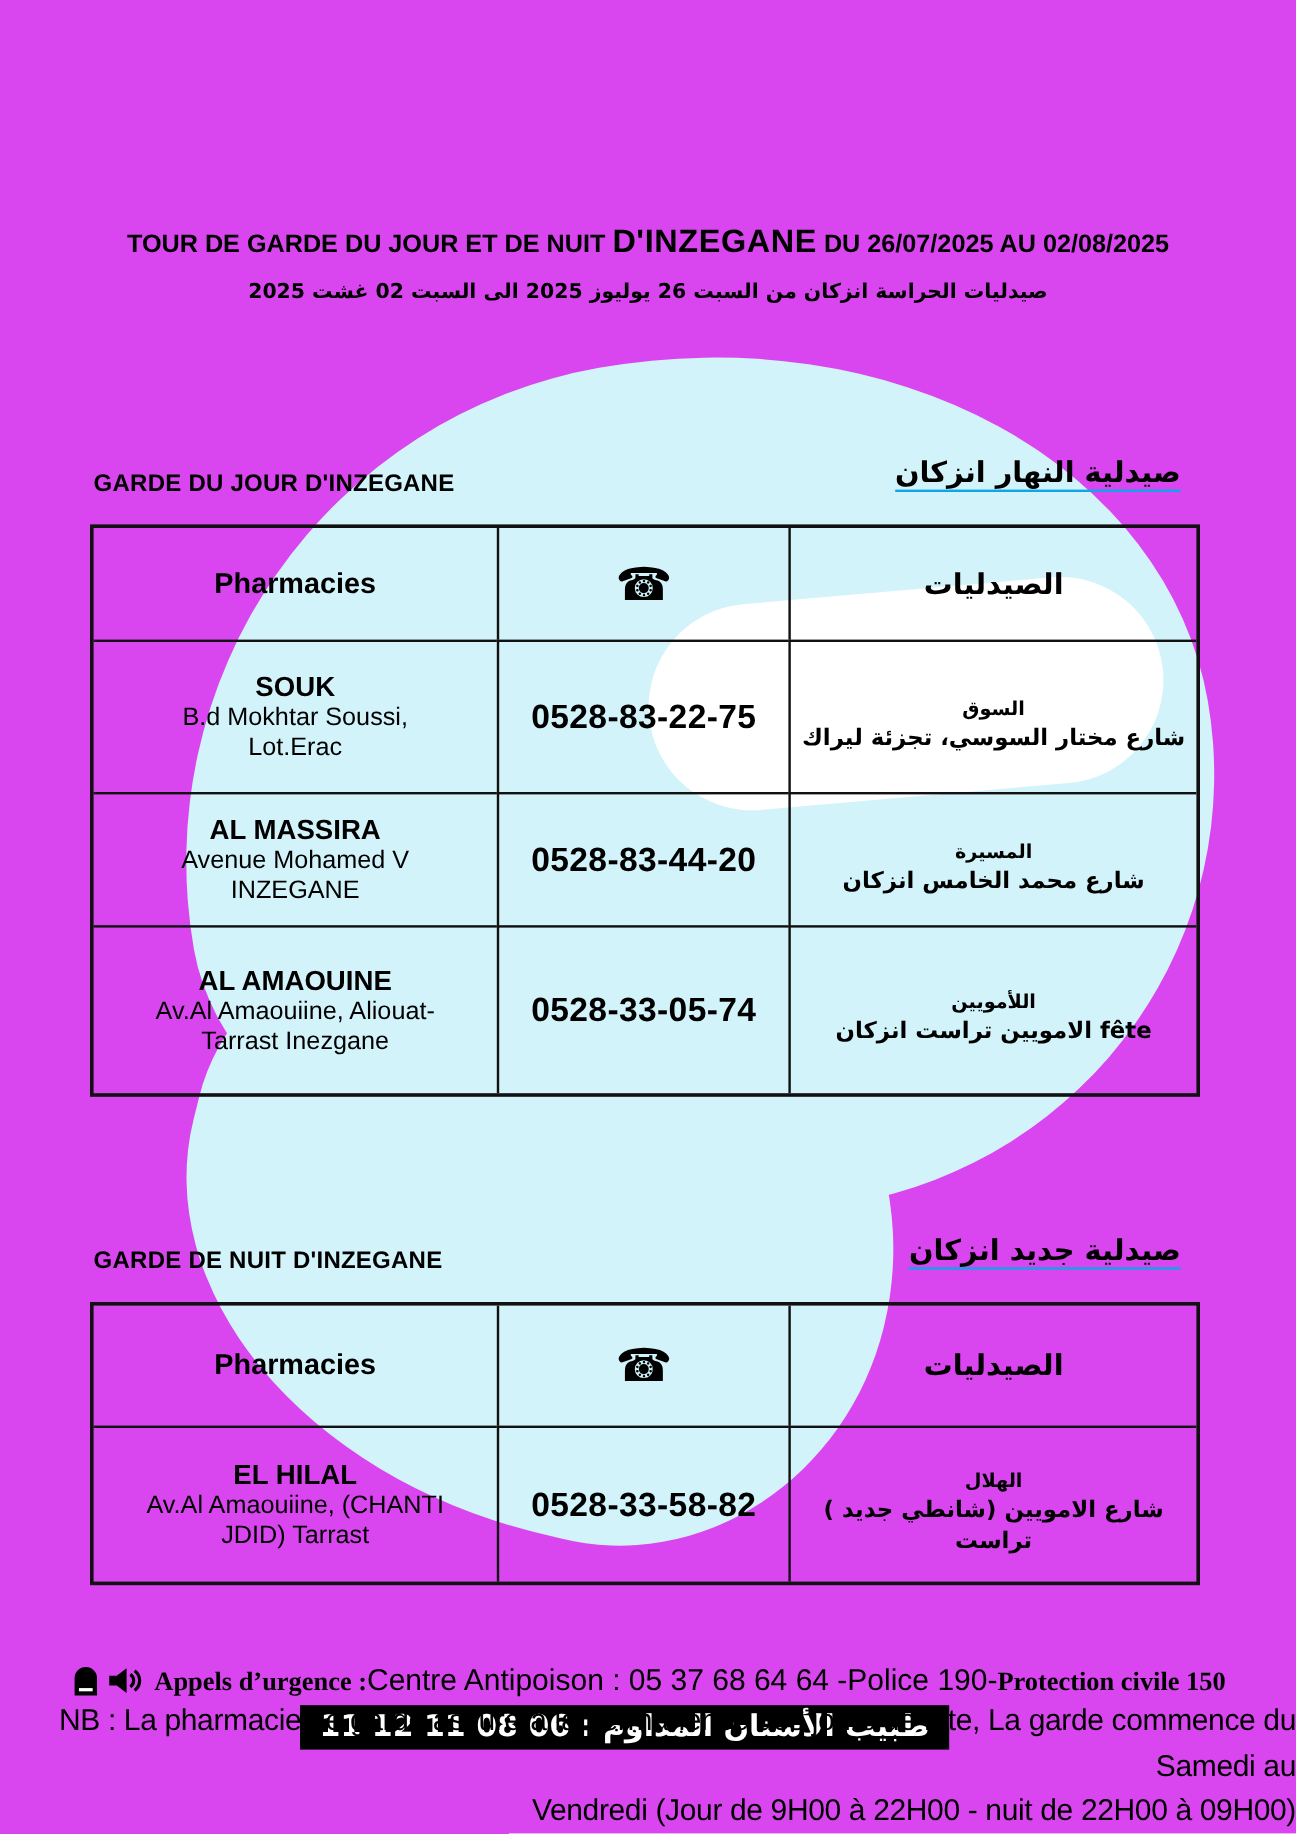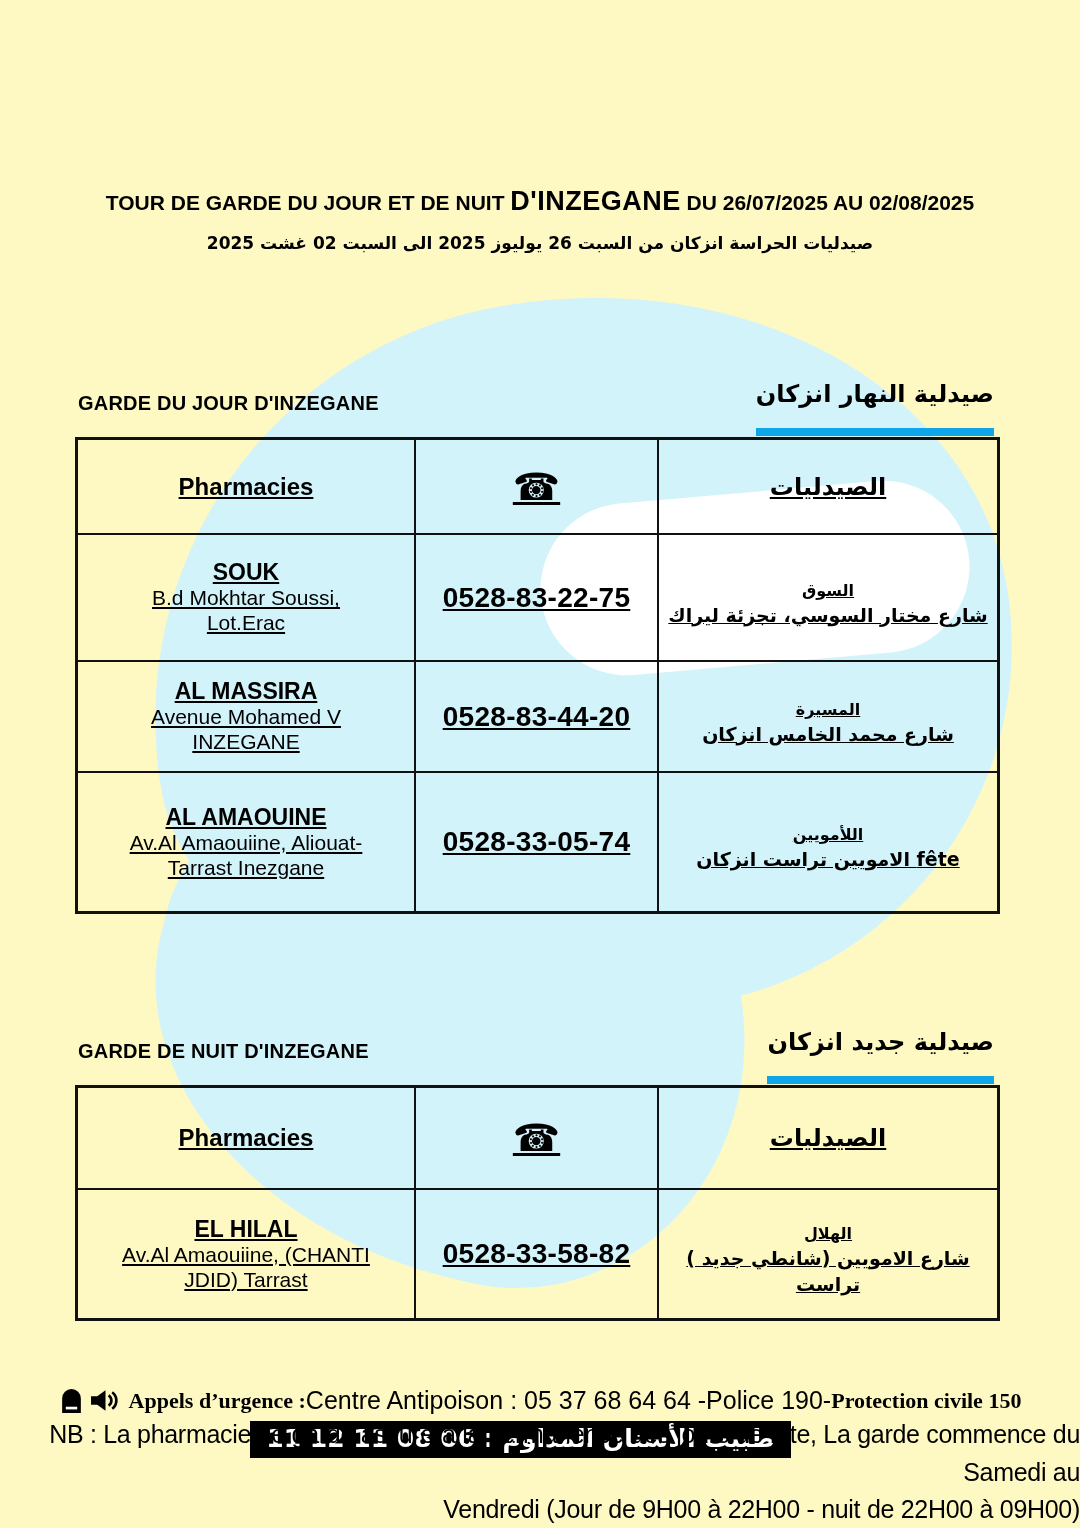--- a/index.html
+++ b/index.html
@@ -1,18 +1,18 @@
 <!DOCTYPE html>
 <html><head>
 <meta charset="utf-8">
 <style>
   * { margin:0; padding:0; box-sizing:border-box; }
   html,body { background:#fff; }
   .page {
-    position:relative; width:1080px; height:1528px; background:#fef9c3;
+    position:relative; width:1080px; height:1528px; background:#d946ef;
     overflow:hidden; font-family:"Liberation Sans","DejaVu Sans",sans-serif; color:#000;
   }
   
   .blob-main {
     position:absolute; left:145px; top:298px; width:868px; height:722px;
     background:#d2f3fa; border-radius:48% 52% 42% 58% / 58% 50% 50% 42%;
     transform:rotate(-10deg); z-index:0;
   }
   .blob-tail {
     position:absolute; left:150px; top:760px; width:600px; height:510px;
@@ -30,31 +30,31 @@
     font-weight:bold; font-size:21px; white-space:nowrap;
   }
   .title-line .city { font-size:27px; letter-spacing:0.5px; }
   .subtitle-ar {
     position:absolute; top:233px; left:0; width:100%; text-align:center;
     font-weight:bold; font-size:17px; font-family:"DejaVu Sans",sans-serif;
   }
   
   .sec-fr { position:absolute; left:78px; font-weight:bold; font-size:20px; letter-spacing:0.2px; }
   .sec-ar {
-    position:absolute; right:86px; font-weight:bold; font-size:24px;
-    font-family:"DejaVu Sans",sans-serif; border-bottom:8px solid #0ea5e9; padding-bottom:20px;
+    position:absolute; right:96px; font-weight:bold; font-size:24px;
+    font-family:"DejaVu Sans",sans-serif; border-bottom:2px solid #0ea5e9; padding-bottom:0;
   }
   
   .ptable {
     position:absolute; left:75px; width:925px; display:grid;
     grid-template-columns:336px 243px 1fr; border:3px solid #111;
   }
   .c {
     display:flex; flex-direction:column; justify-content:center; align-items:center;
-    padding:4px 8px;text-decoration:underline;
+    padding:4px 8px;
   }
   .bl { border-left:2px solid #111; }
   .bt { border-top:2px solid #111; }
   .hdr-fr { font-weight:bold; font-size:24px; }
   .hdr-ar { font-weight:bold; font-size:24px; font-family:"DejaVu Sans",sans-serif; }
   .phone-glyph { font-size:38px; line-height:1; font-family:"DejaVu Sans",sans-serif; }
   .p-name { display:block; font-weight:bold; font-size:23px; line-height:1.18; }
   .p-addr { display:block; font-size:21px; line-height:1.18; }
   .p-phone { font-weight:bold; font-size:28px; letter-spacing:0.3px; }
   .ar-name { display:block; font-weight:bold; font-size:16px; line-height:1.35; font-family:"DejaVu Sans",sans-serif;margin-top:13px; }

